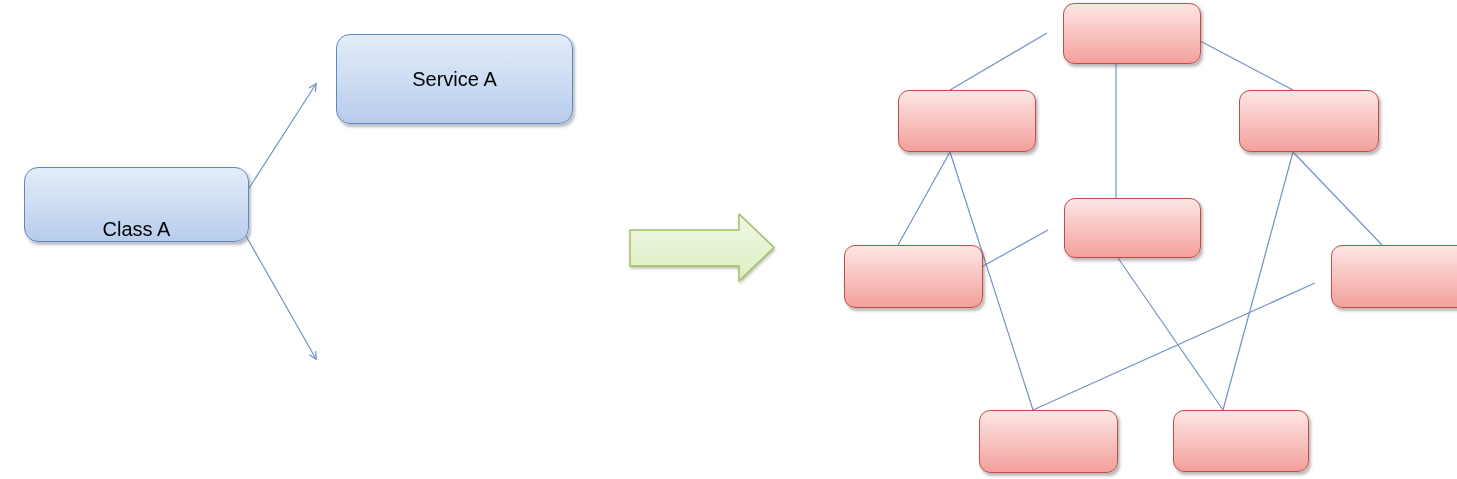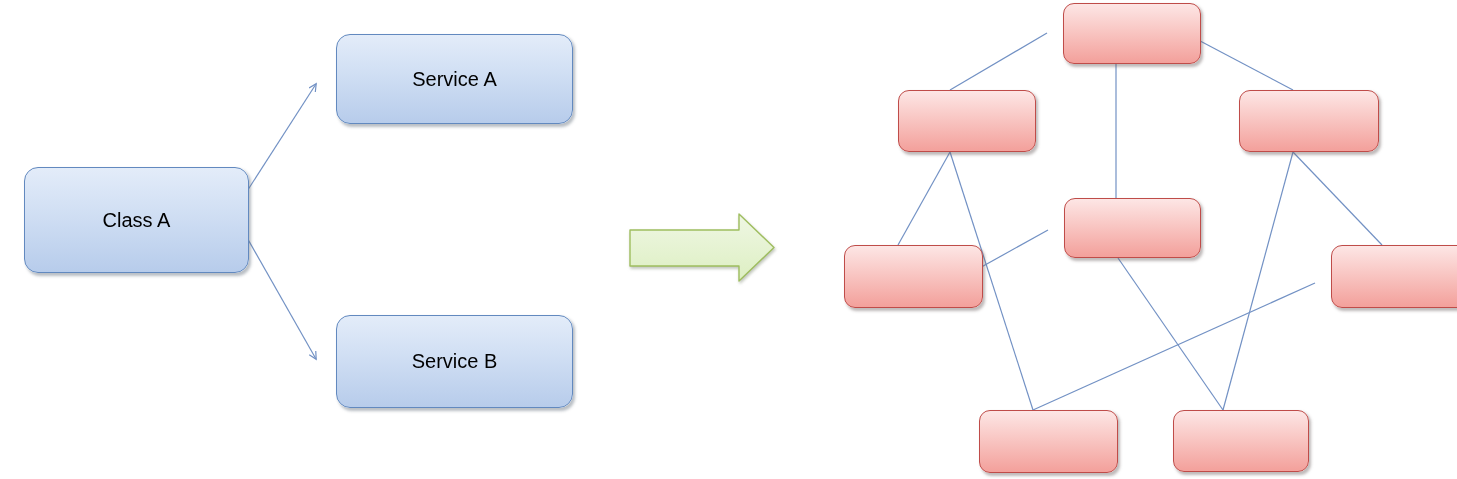--- a/index.html
+++ b/index.html
@@ -79,28 +79,25 @@
         <line x1="950" y1="152" x2="1033" y2="410" class="edge"></line>
         <line x1="967" y1="275" x2="1048" y2="230" class="edge"></line>
         <line x1="1118" y1="258" x2="1223" y2="410" class="edge"></line>
         <line x1="1293" y1="152" x2="1382" y2="245" class="edge"></line>
         <line x1="1293" y1="152" x2="1223" y2="410" class="edge"></line>
         <line x1="1033" y1="410" x2="1315" y2="283" class="edge"></line>
       </g>
     <polygon id="transform-arrow" points="630,230 739,230 739,214 774,247.5 739,281 739,266 630,266"></polygon>
   </svg>
   <div id="nodes">
-      <div class="node blue" style="left: 8px; top: 167px; width: 225px; height: 106px;">
+      <div class="node blue" style="left: 8px; top: 167px; width: 225px; height: 75px; align-items: flex-end;">
         <span class="label">Class A</span>
       </div>
       <div class="node blue" style="left: 320px; top: 34px; width: 237px; height: 90px;">
         <span class="label">Service A</span>
-      </div>
-      <div class="node blue" style="left: 320px; top: 315px; width: 237px; height: 93px;">
-        <span class="label">Service B</span>
       </div>
       <div class="node pink" style="left: 1047px; top: 3px; width: 138px; height: 61px;"></div>
       <div class="node pink" style="left: 882px; top: 90px; width: 138px; height: 62px;"></div>
       <div class="node pink" style="left: 1223px; top: 90px; width: 140px; height: 62px;"></div>
       <div class="node pink" style="left: 828px; top: 245px; width: 139px; height: 63px;"></div>
       <div class="node pink" style="left: 1048px; top: 198px; width: 137px; height: 60px;"></div>
       <div class="node pink" style="left: 1315px; top: 245px; width: 137px; height: 63px;"></div>
       <div class="node pink" style="left: 963px; top: 410px; width: 139px; height: 63px;"></div>
       <div class="node pink" style="left: 1157px; top: 410px; width: 136px; height: 62px;"></div>
     </div>

